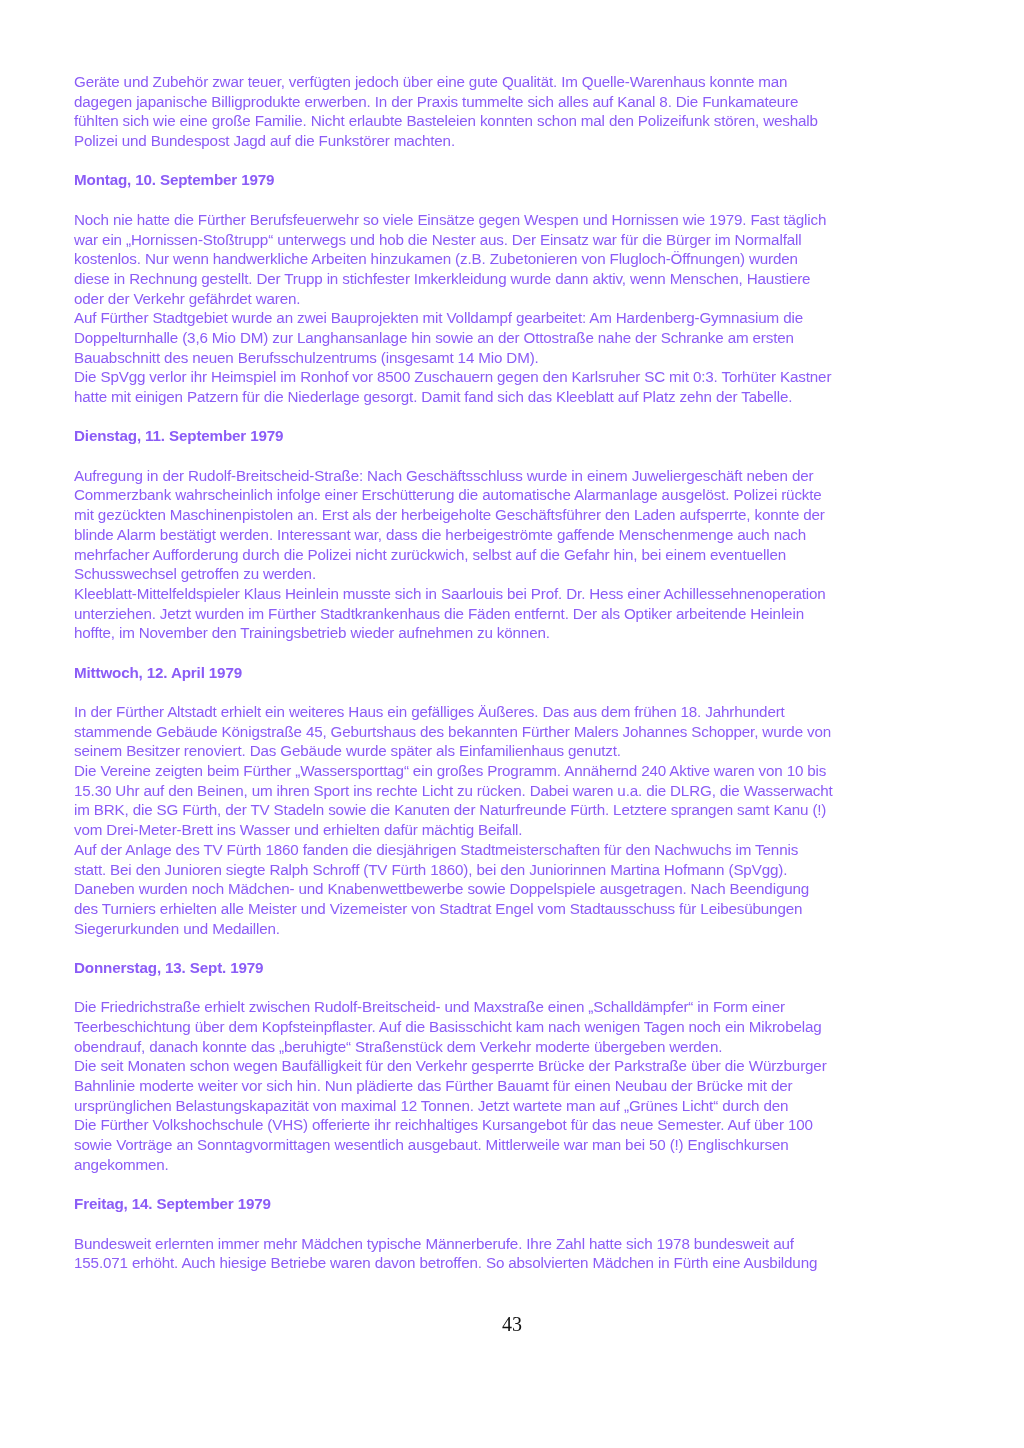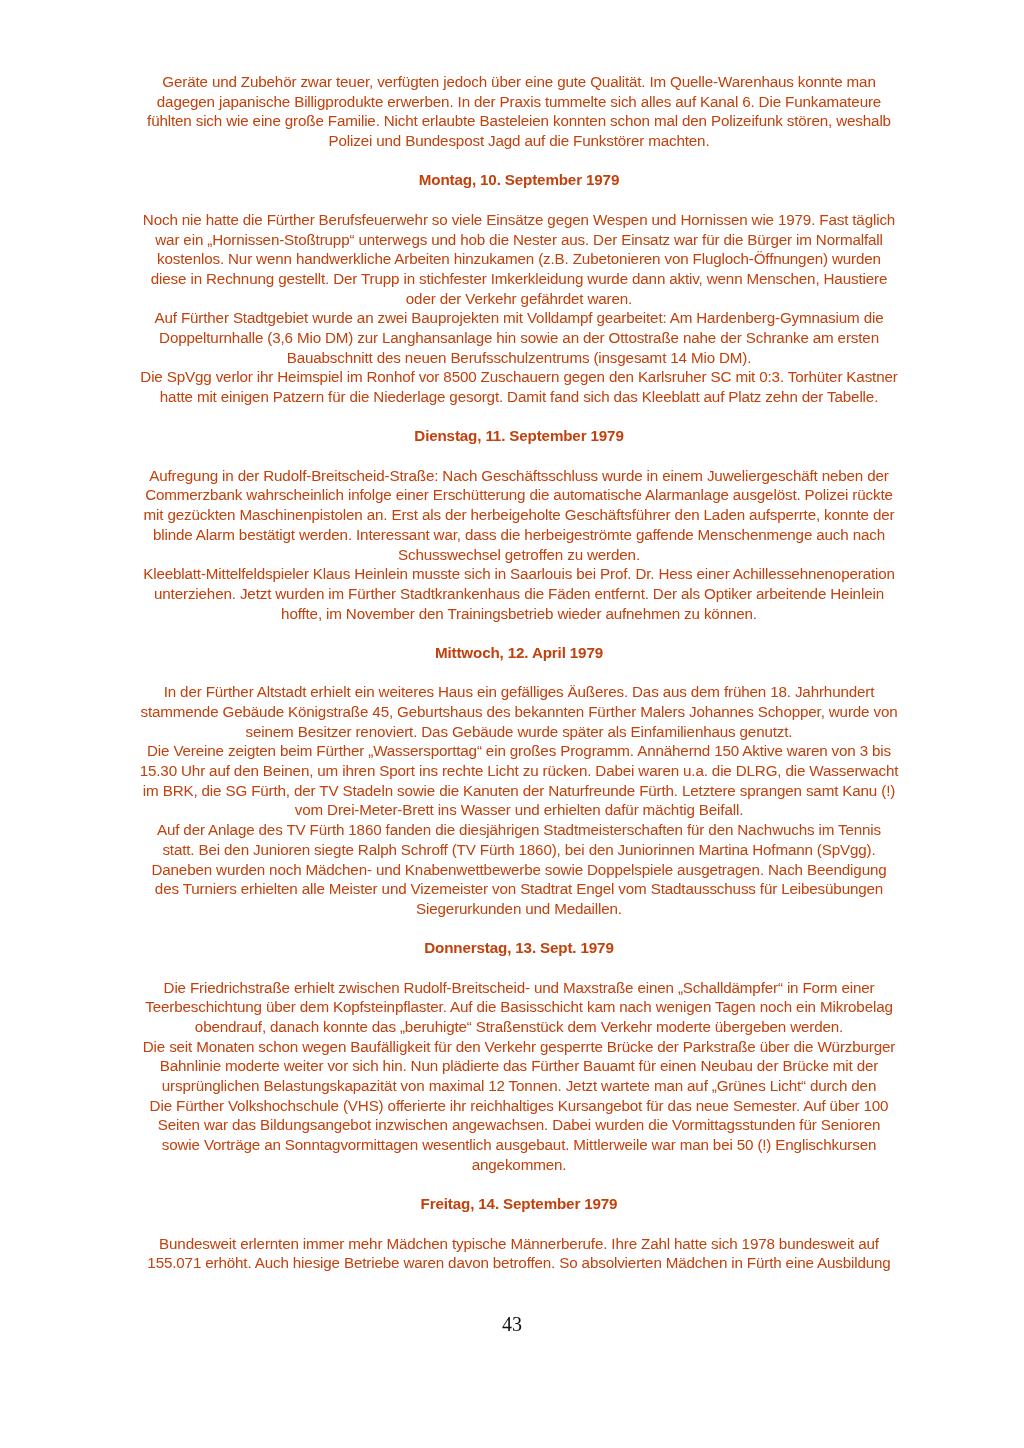--- a/index.html
+++ b/index.html
@@ -1,34 +1,34 @@
 <!DOCTYPE html>
 <html><head>
 <meta charset="utf-8">
 <style>
   html, body { margin: 0; padding: 0; background: #ffffff; }
   body { width: 1024px; height: 1448px; position: relative; overflow: hidden; }
   .page { position: absolute; left: 0; top: 0; width: 1024px; height: 1448px; background: #fff; }
   .content { position: absolute; left: 74px; top: 72px; width: 890px;
-    font-family: "Liberation Sans", sans-serif; font-size: 15.2px; color: #c2410c; text-align: center; }
+    font-family: "Liberation Sans", sans-serif; font-size: 15.2px; color: #8b5cf6; }
   .line { display: block; height: 19.7px; line-height: 19.7px; white-space: nowrap; letter-spacing: -0.15px; }
   .gap { display: block; height: 19.7px; }
   .heading { font-weight: bold; }
   .pagenum { position: absolute; top: 1313px; left: 0; width: 1024px; text-align: center;
     font-family: "Liberation Serif", serif; font-size: 20px; color: #111; }
 </style>
 </head>
 <body>
 
 <div class="page">
   <div class="content" id="content">
       <div>
         <div>
           <span class="line">Geräte und Zubehör zwar teuer, verfügten jedoch über eine gute Qualität. Im Quelle-Warenhaus konnte man</span>
-          <span class="line">dagegen japanische Billigprodukte erwerben. In der Praxis tummelte sich alles auf Kanal 6. Die Funkamateure</span>
+          <span class="line">dagegen japanische Billigprodukte erwerben. In der Praxis tummelte sich alles auf Kanal 8. Die Funkamateure</span>
           <span class="line">fühlten sich wie eine große Familie. Nicht erlaubte Basteleien konnten schon mal den Polizeifunk stören, weshalb</span>
           <span class="line">Polizei und Bundespost Jagd auf die Funkstörer machten.</span>
         </div>
       </div>
       <div>
         <span class="gap"></span>
         <span class="line heading">Montag, 10. September 1979</span>
         <span class="gap"></span>
         <div>
           <span class="line">Noch nie hatte die Fürther Berufsfeuerwehr so viele Einsätze gegen Wespen und Hornissen wie 1979. Fast täglich</span>
@@ -49,39 +49,40 @@
       </div>
       <div>
         <span class="gap"></span>
         <span class="line heading">Dienstag, 11. September 1979</span>
         <span class="gap"></span>
         <div>
           <span class="line">Aufregung in der Rudolf-Breitscheid-Straße: Nach Geschäftsschluss wurde in einem Juweliergeschäft neben der</span>
           <span class="line">Commerzbank wahrscheinlich infolge einer Erschütterung die automatische Alarmanlage ausgelöst. Polizei rückte</span>
           <span class="line">mit gezückten Maschinenpistolen an. Erst als der herbeigeholte Geschäftsführer den Laden aufsperrte, konnte der</span>
           <span class="line">blinde Alarm bestätigt werden. Interessant war, dass die herbeigeströmte gaffende Menschenmenge auch nach</span>
+          <span class="line">mehrfacher Aufforderung durch die Polizei nicht zurückwich, selbst auf die Gefahr hin, bei einem eventuellen</span>
           <span class="line">Schusswechsel getroffen zu werden.</span>
         </div>
         <div>
           <span class="line">Kleeblatt-Mittelfeldspieler Klaus Heinlein musste sich in Saarlouis bei Prof. Dr. Hess einer Achillessehnenoperation</span>
           <span class="line">unterziehen. Jetzt wurden im Fürther Stadtkrankenhaus die Fäden entfernt. Der als Optiker arbeitende Heinlein</span>
           <span class="line">hoffte, im November den Trainingsbetrieb wieder aufnehmen zu können.</span>
         </div>
       </div>
       <div>
         <span class="gap"></span>
         <span class="line heading">Mittwoch, 12. April 1979</span>
         <span class="gap"></span>
         <div>
           <span class="line">In der Fürther Altstadt erhielt ein weiteres Haus ein gefälliges Äußeres. Das aus dem frühen 18. Jahrhundert</span>
           <span class="line">stammende Gebäude Königstraße 45, Geburtshaus des bekannten Fürther Malers Johannes Schopper, wurde von</span>
           <span class="line">seinem Besitzer renoviert. Das Gebäude wurde später als Einfamilienhaus genutzt.</span>
         </div>
         <div>
-          <span class="line">Die Vereine zeigten beim Fürther „Wassersporttag“ ein großes Programm. Annähernd 150 Aktive waren von 3 bis</span>
+          <span class="line">Die Vereine zeigten beim Fürther „Wassersporttag“ ein großes Programm. Annähernd 240 Aktive waren von 10 bis</span>
           <span class="line">15.30 Uhr auf den Beinen, um ihren Sport ins rechte Licht zu rücken. Dabei waren u.a. die DLRG, die Wasserwacht</span>
           <span class="line">im BRK, die SG Fürth, der TV Stadeln sowie die Kanuten der Naturfreunde Fürth. Letztere sprangen samt Kanu (!)</span>
           <span class="line">vom Drei-Meter-Brett ins Wasser und erhielten dafür mächtig Beifall.</span>
         </div>
         <div>
           <span class="line">Auf der Anlage des TV Fürth 1860 fanden die diesjährigen Stadtmeisterschaften für den Nachwuchs im Tennis</span>
           <span class="line">statt. Bei den Junioren siegte Ralph Schroff (TV Fürth 1860), bei den Juniorinnen Martina Hofmann (SpVgg).</span>
           <span class="line">Daneben wurden noch Mädchen- und Knabenwettbewerbe sowie Doppelspiele ausgetragen. Nach Beendigung</span>
           <span class="line">des Turniers erhielten alle Meister und Vizemeister von Stadtrat Engel vom Stadtausschuss für Leibesübungen</span>
           <span class="line">Siegerurkunden und Medaillen.</span>
@@ -96,21 +97,20 @@
           <span class="line">Teerbeschichtung über dem Kopfsteinpflaster. Auf die Basisschicht kam nach wenigen Tagen noch ein Mikrobelag</span>
           <span class="line">obendrauf, danach konnte das „beruhigte“ Straßenstück dem Verkehr moderte übergeben werden.</span>
         </div>
         <div>
           <span class="line">Die seit Monaten schon wegen Baufälligkeit für den Verkehr gesperrte Brücke der Parkstraße über die Würzburger</span>
           <span class="line">Bahnlinie moderte weiter vor sich hin. Nun plädierte das Fürther Bauamt für einen Neubau der Brücke mit der</span>
           <span class="line">ursprünglichen Belastungskapazität von maximal 12 Tonnen. Jetzt wartete man auf „Grünes Licht“ durch den</span>
         </div>
         <div>
           <span class="line">Die Fürther Volkshochschule (VHS) offerierte ihr reichhaltiges Kursangebot für das neue Semester. Auf über 100</span>
-          <span class="line">Seiten war das Bildungsangebot inzwischen angewachsen. Dabei wurden die Vormittagsstunden für Senioren</span>
           <span class="line">sowie Vorträge an Sonntagvormittagen wesentlich ausgebaut. Mittlerweile war man bei 50 (!) Englischkursen</span>
           <span class="line">angekommen.</span>
         </div>
       </div>
       <div>
         <span class="gap"></span>
         <span class="line heading">Freitag, 14. September 1979</span>
         <span class="gap"></span>
         <div>
           <span class="line">Bundesweit erlernten immer mehr Mädchen typische Männerberufe. Ihre Zahl hatte sich 1978 bundesweit auf</span>

